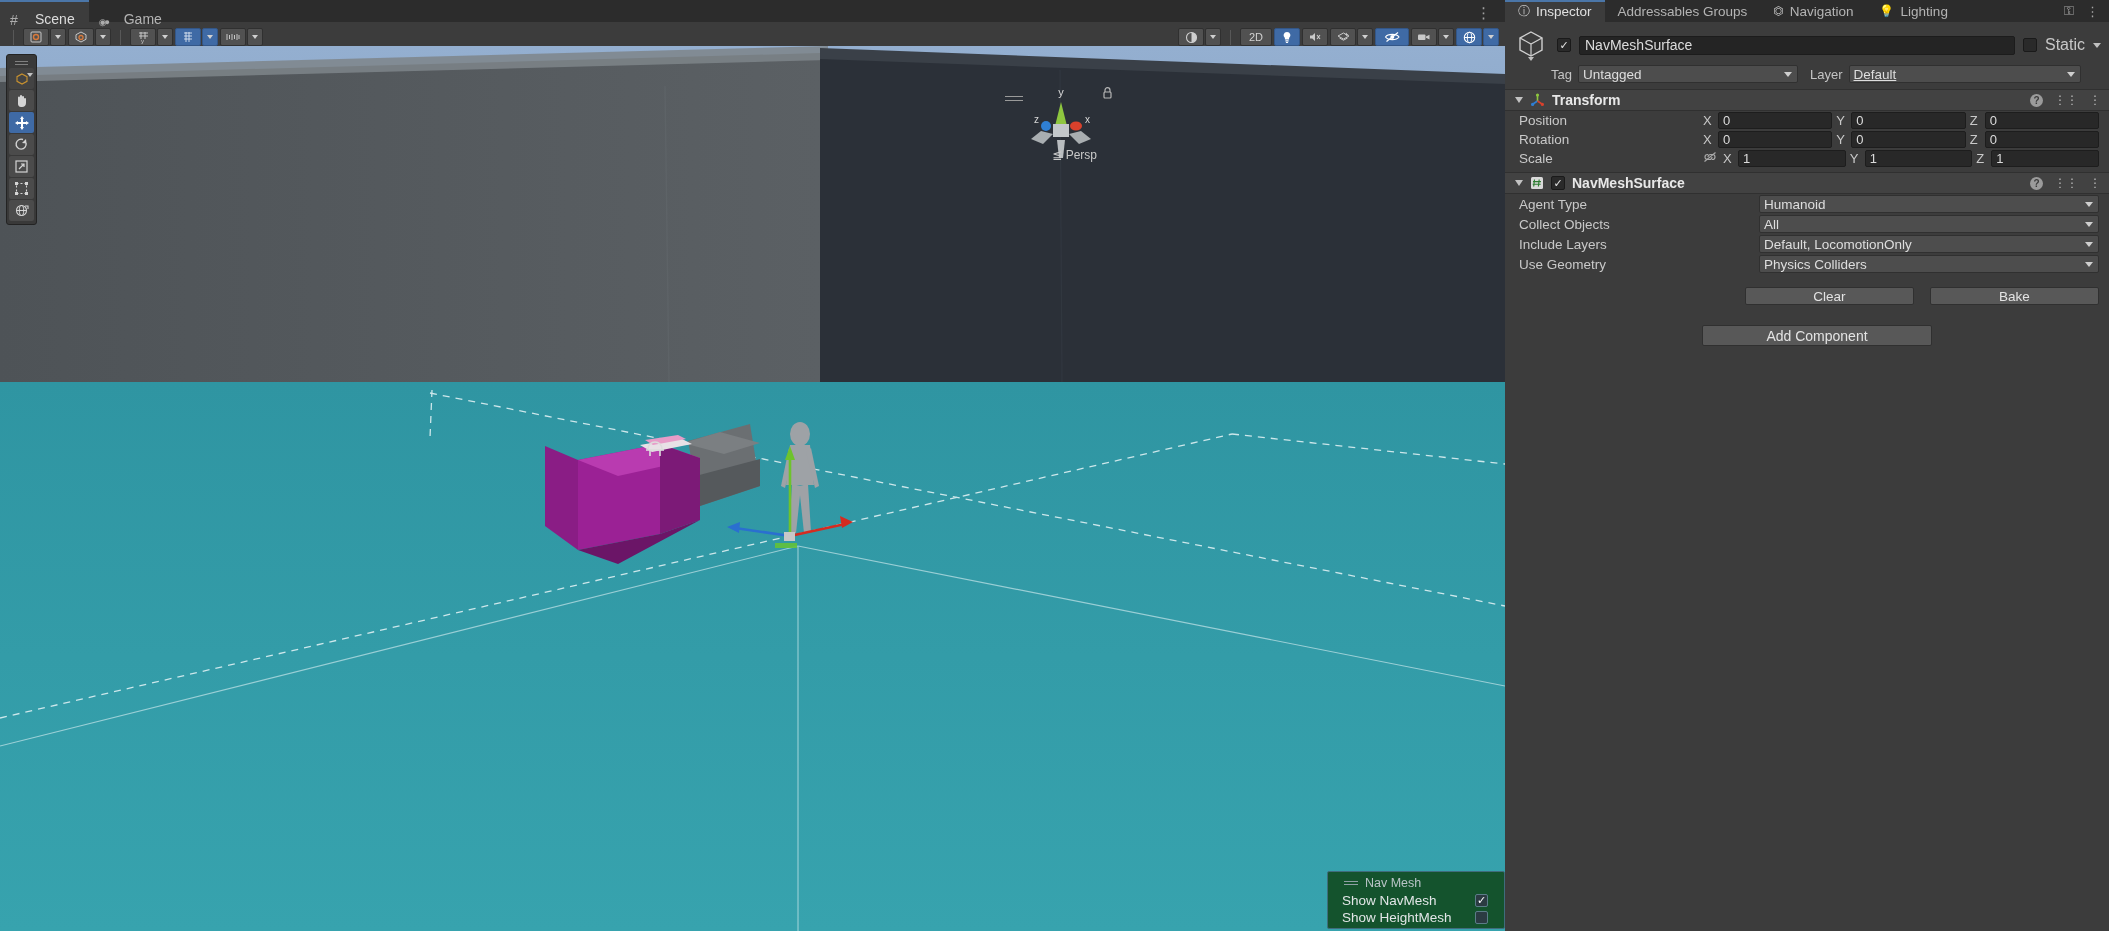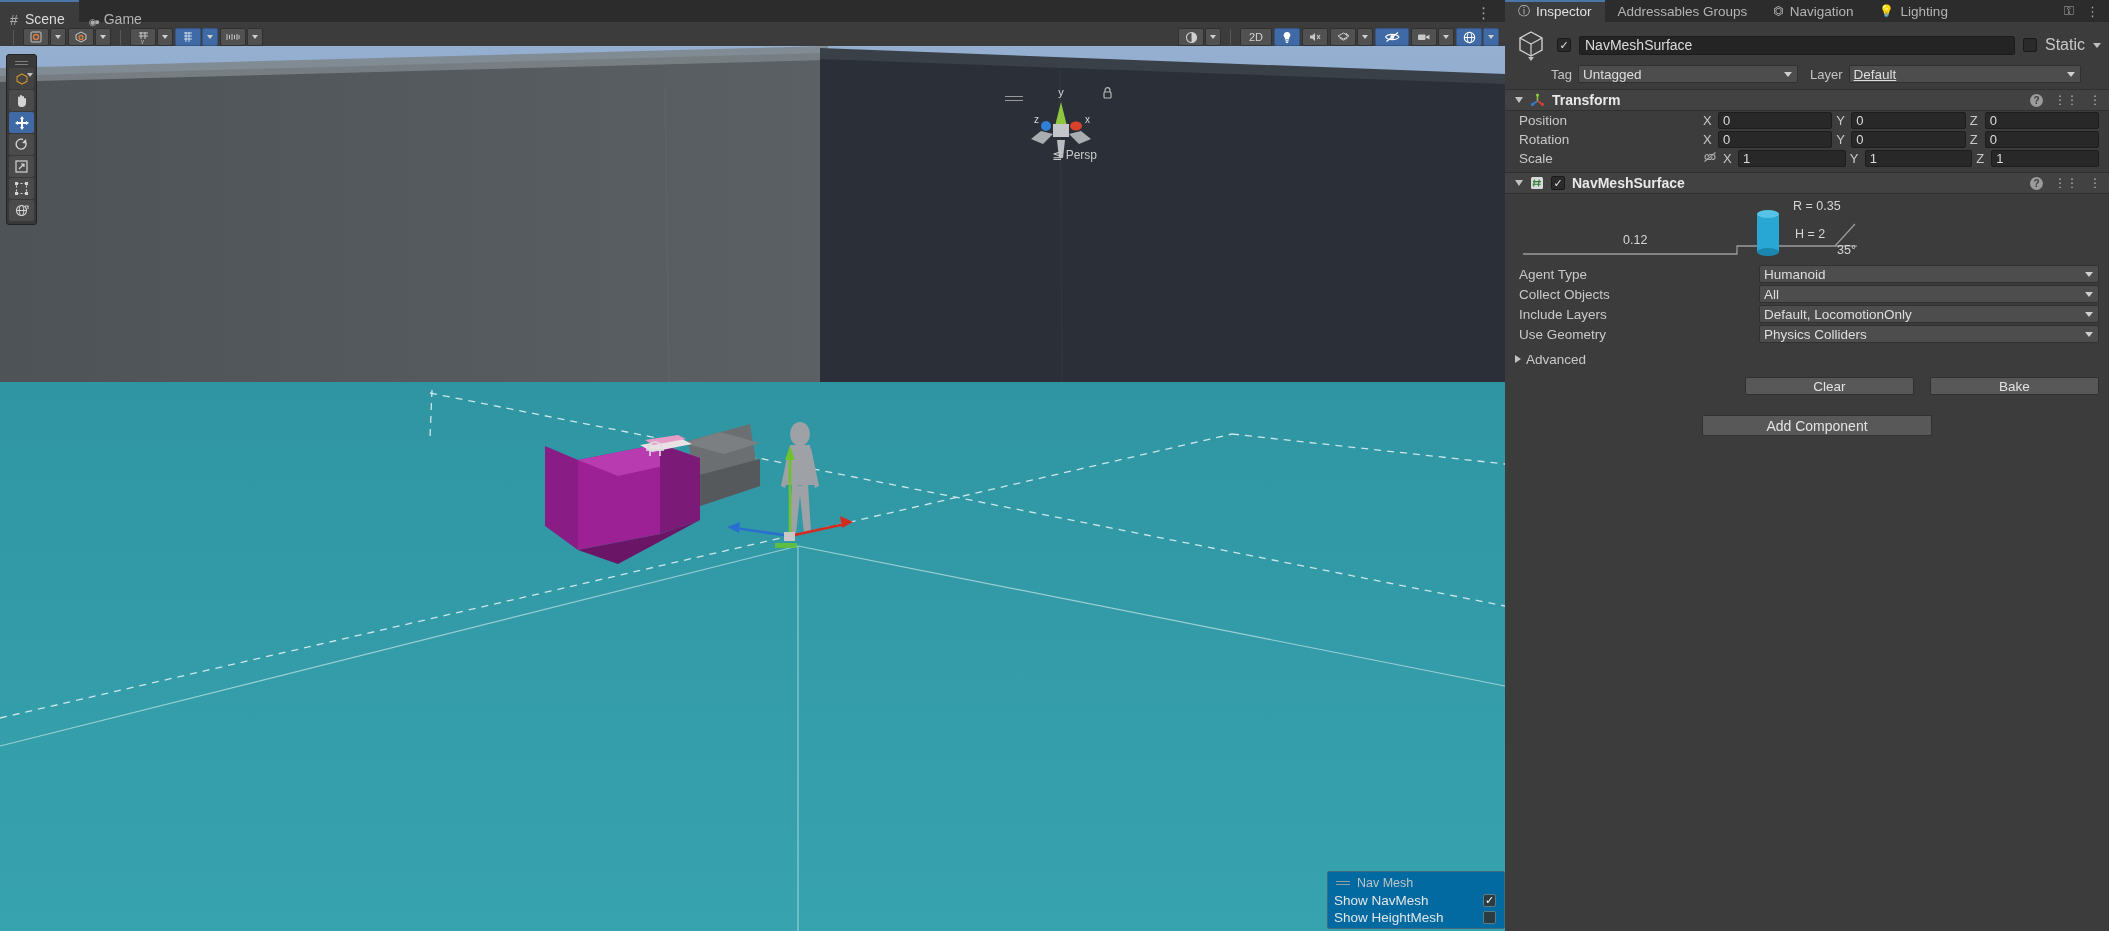--- a/index.html
+++ b/index.html
@@ -9,21 +9,21 @@
     font-family: "Liberation Sans", sans-serif;
     overflow: hidden;
     -webkit-font-smoothing: antialiased;
   }
   .app { position: relative; width: 2109px; height: 931px; }
 
   
   .scene-panel { position: absolute; left: 0; top: 0; width: 1505px; height: 931px; background: #383838; }
 
   .tabbar { position: relative; height: 22px; background: #2c2c2c; display: flex; align-items: flex-end; }
-  .tab { height: 22px; display: flex; align-items: center; gap: 0; padding: 16px 14px 0 10px;
+  .tab { height: 22px; display: flex; align-items: center; gap: 10px; padding: 16px 14px 0 10px;
          font-size: 14px; color: #b4b4b4; position: relative; }
   .tab.active { background: #3c3c3c; color: #dcdcdc; }
   .tab.active::before { content:""; position:absolute; left:0; right:0; top:0; height:2px; background:#4b76a8; }
   .tab .ticon { display: inline-block; width: 15px; height: 15px; position: relative; opacity: .85; }
 
   .grid-icon::before { content: "#"; font-size: 14px; color: #c0c0c0; line-height: 15px; }
   .game-icon { width: 18px; }
   .game-icon::before { content: "\25C9\25CF"; font-size: 9px; color: #c0c0c0; letter-spacing: -2px; }
 
   .tb-dots { margin-left: auto; color: #a0a0a0; font-size: 15px; padding: 0 14px 2px 0; letter-spacing: 0; line-height: 14px; }
@@ -57,22 +57,22 @@
   .ts-cell.pivot { background: #434343; }
 
   
   .gizmo { position: absolute; right: 402px; top: 38px; width: 84px; height: 84px; }
   .persp { position: absolute; right: 408px; top: 102px; color: #c9c9c9; font-size: 12px; }
   .lockicon { position: absolute; right: 392px; top: 40px; color:#b5b5b5; font-size: 12px; }
   .vhandle { position:absolute; right:482px; top:50px; display:flex; flex-direction:column; gap:3px; }
   .vhandle i { display:block; width:18px; height:1px; background:#9a9a9a; }
 
   
-  .nm-overlay { position: absolute; left: 1327px; top: 871px; width: 178px; background: #0369a1;
-                border: 1px solid #3f6d7c; border-radius: 2px; padding: 3px 0 2px; }
+  .nm-overlay { position: absolute; left: 1327px; top: 871px; width: 178px; background: #14532d;
+                border: 1px solid #3f6d7c; border-radius: 2px; padding: 3px 8px 2px; }
   .nm-title { display:flex; align-items:center; gap:7px; padding: 1px 8px 2px; color:#b9c4c7; font-size:12.5px; }
   .nm-drag { display:flex; flex-direction:column; gap:2px; }
   .nm-drag i { display:block; width:14px; height:1px; background:#8fa0a5; }
   .nm-row { display:flex; align-items:center; justify-content:space-between; padding: 1px 8px 1px 6px; font-size:13.5px; color:#e2e6e7; }
   .nm-chk { width:13px; height:13px; background:#2b3b42; border:1px solid #5b7d88; border-radius:2px;
             display:flex; align-items:center; justify-content:center; color:#fff; font-size:11px; }
 
   
   .inspector { position: absolute; left: 1505px; top: 0; width: 604px; height: 931px; background: #3c3c3c; }
   .insp-tabs { height: 22px; background: #2c2c2c; display: flex; align-items: center; }
@@ -569,57 +569,40 @@
         </svg>
         <span class="chk">✓</span>
         <span class="comp-title">NavMeshSurface</span>
         <span class="comp-tools">
           <span class="help-ico">?</span>
           <span>⋮⋮</span>
           <span>⋮</span>
         </span>
       </div>
 
-      <div class="agent-box">
-        <svg width="604" height="70" viewBox="0 0 604 70">
-          <path d="M18 60 L232 60 L232 52 L288 52 L330 52 L350 30" stroke="#9a9a9a" stroke-width="1.3" fill="none"></path>
-          <path d="M330 52 L352 52" stroke="#9a9a9a" stroke-width="1.3" fill="none"></path>
-          <rect x="252" y="20" width="22" height="38" fill="#29a7d4"></rect>
-          <ellipse cx="263" cy="20" rx="11" ry="4" fill="#55c2e6"></ellipse>
-          <ellipse cx="263" cy="58" rx="11" ry="4" fill="#1b87b0"></ellipse>
-          <text x="288" y="16" font-size="12.5" fill="#d6d6d6" font-family="sans-serif">R = 0.35</text>
-          <text x="290" y="44" font-size="12.5" fill="#d6d6d6" font-family="sans-serif">H = 2</text>
-          <text x="118" y="50" font-size="12.5" fill="#d6d6d6" font-family="sans-serif">0.12</text>
-          <text x="332" y="60" font-size="12.5" fill="#d6d6d6" font-family="sans-serif">35°</text>
-        </svg>
-      </div>
 
       <div class="prop-wide">
         <span class="prop-label">Agent Type</span>
         <span class="dd">Humanoid</span>
       </div>
       <div class="prop-wide">
         <span class="prop-label">Collect Objects</span>
         <span class="dd">All</span>
       </div>
       <div class="prop-wide">
         <span class="prop-label">Include Layers</span>
         <span class="dd">Default, LocomotionOnly</span>
       </div>
       <div class="prop-wide">
         <span class="prop-label">Use Geometry</span>
         <span class="dd">Physics Colliders</span>
       </div>
 
       <div style="height:5px;"></div>
 
-      <div class="adv-row">
-        <span class="adv-tri"></span>
-        <span style="color:#c9c9c9;font-size:13.5px;">Advanced</span>
-      </div>
 
       <div style="height:5px;"></div>
 
 
       <div class="btn-row">
         <span class="ubtn">Clear</span>
         <span class="ubtn">Bake</span>
       </div>
 
       <div class="addcomp-wrap">

